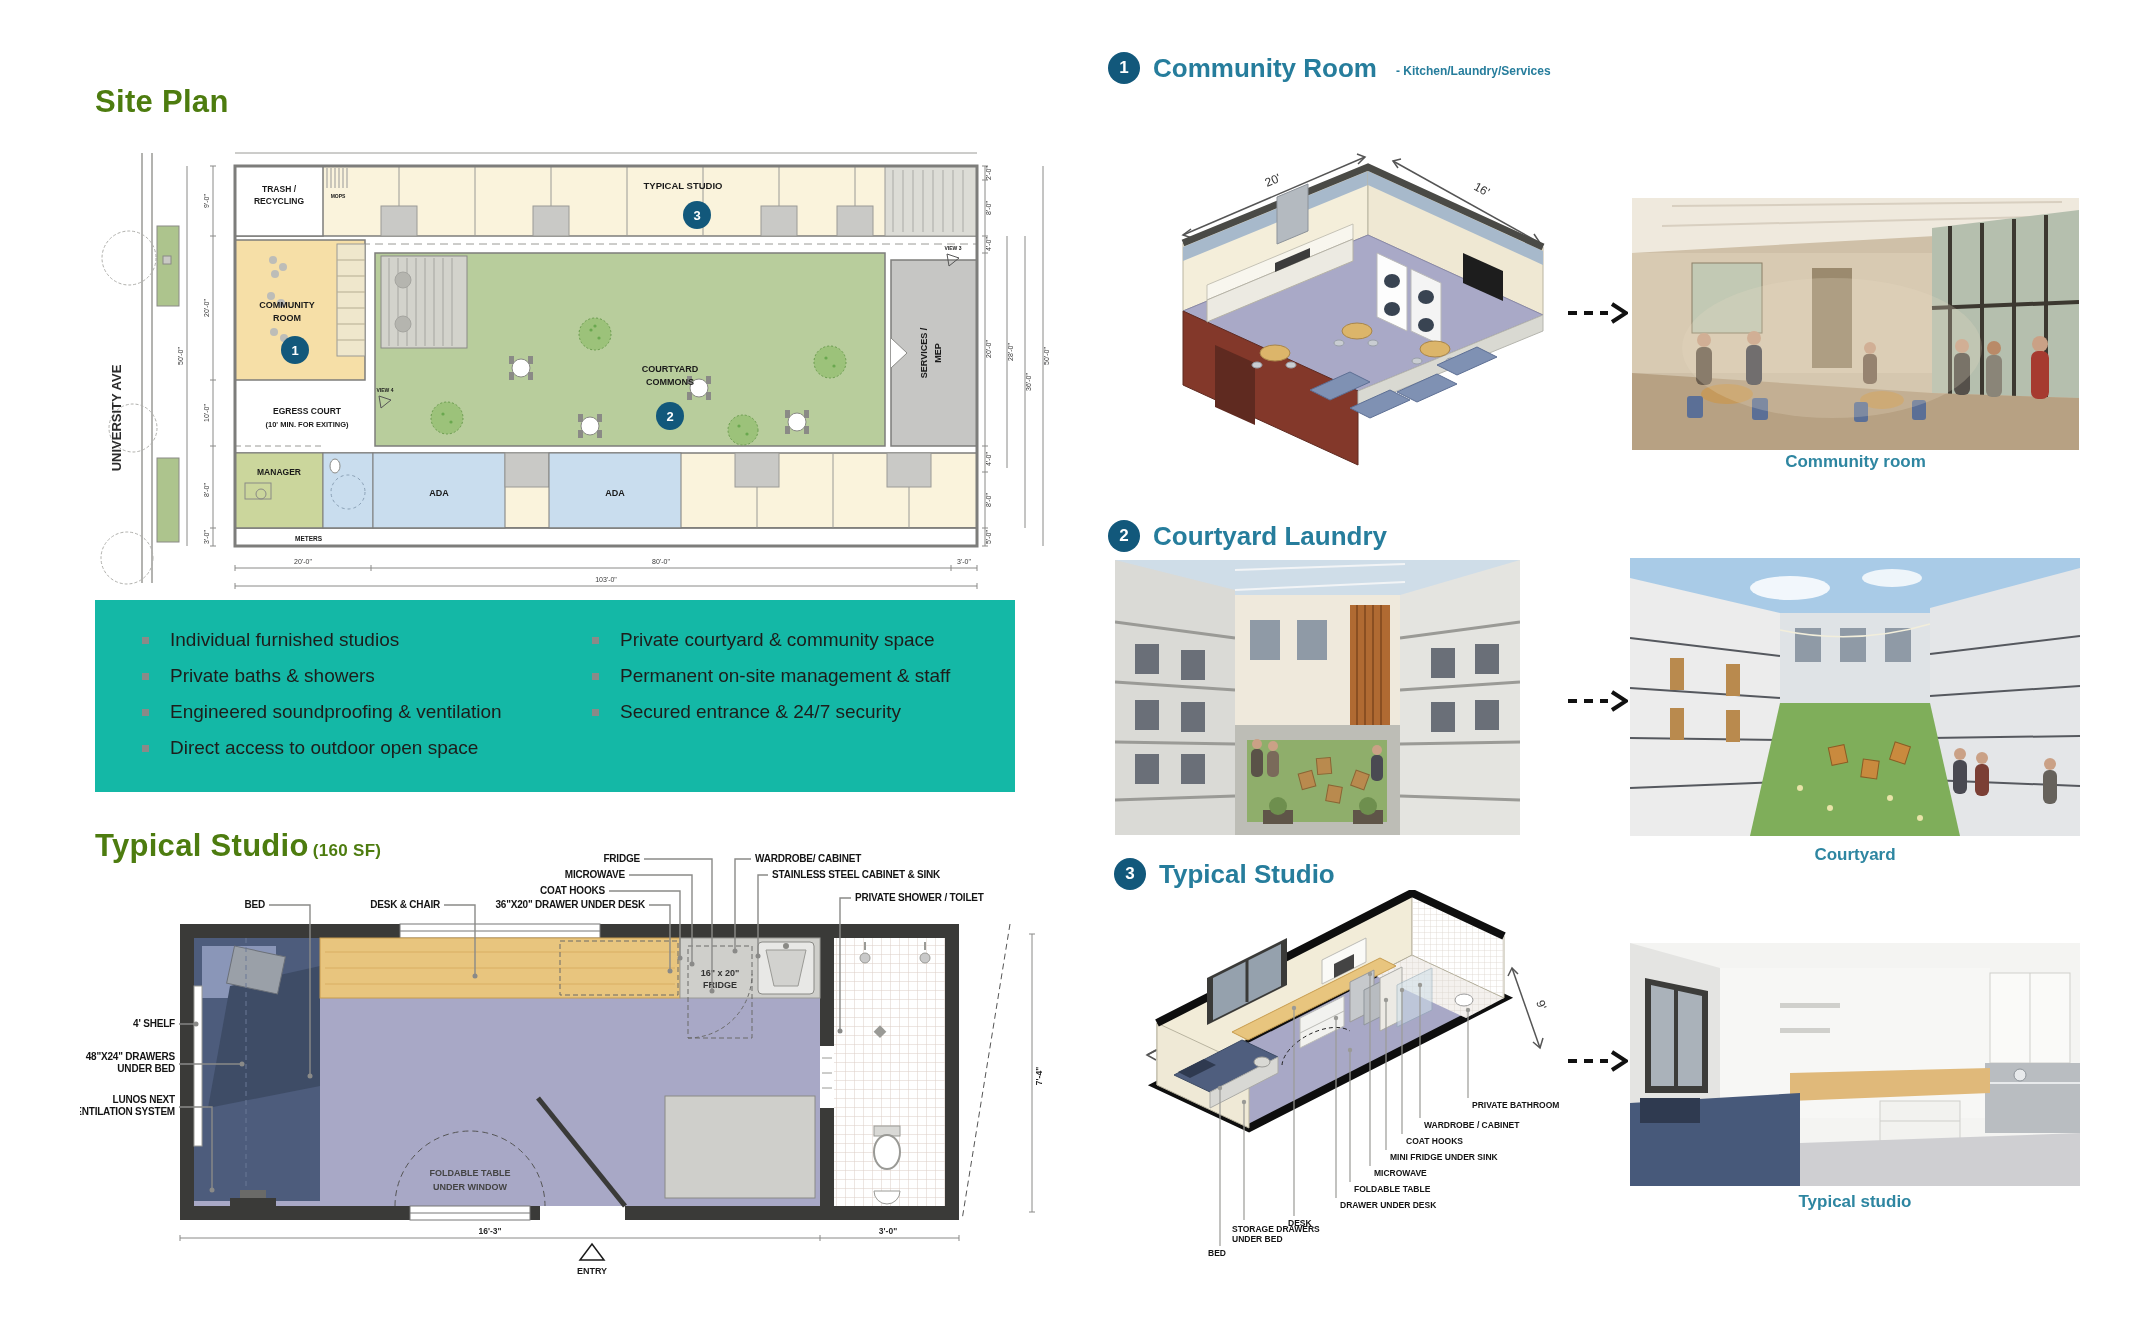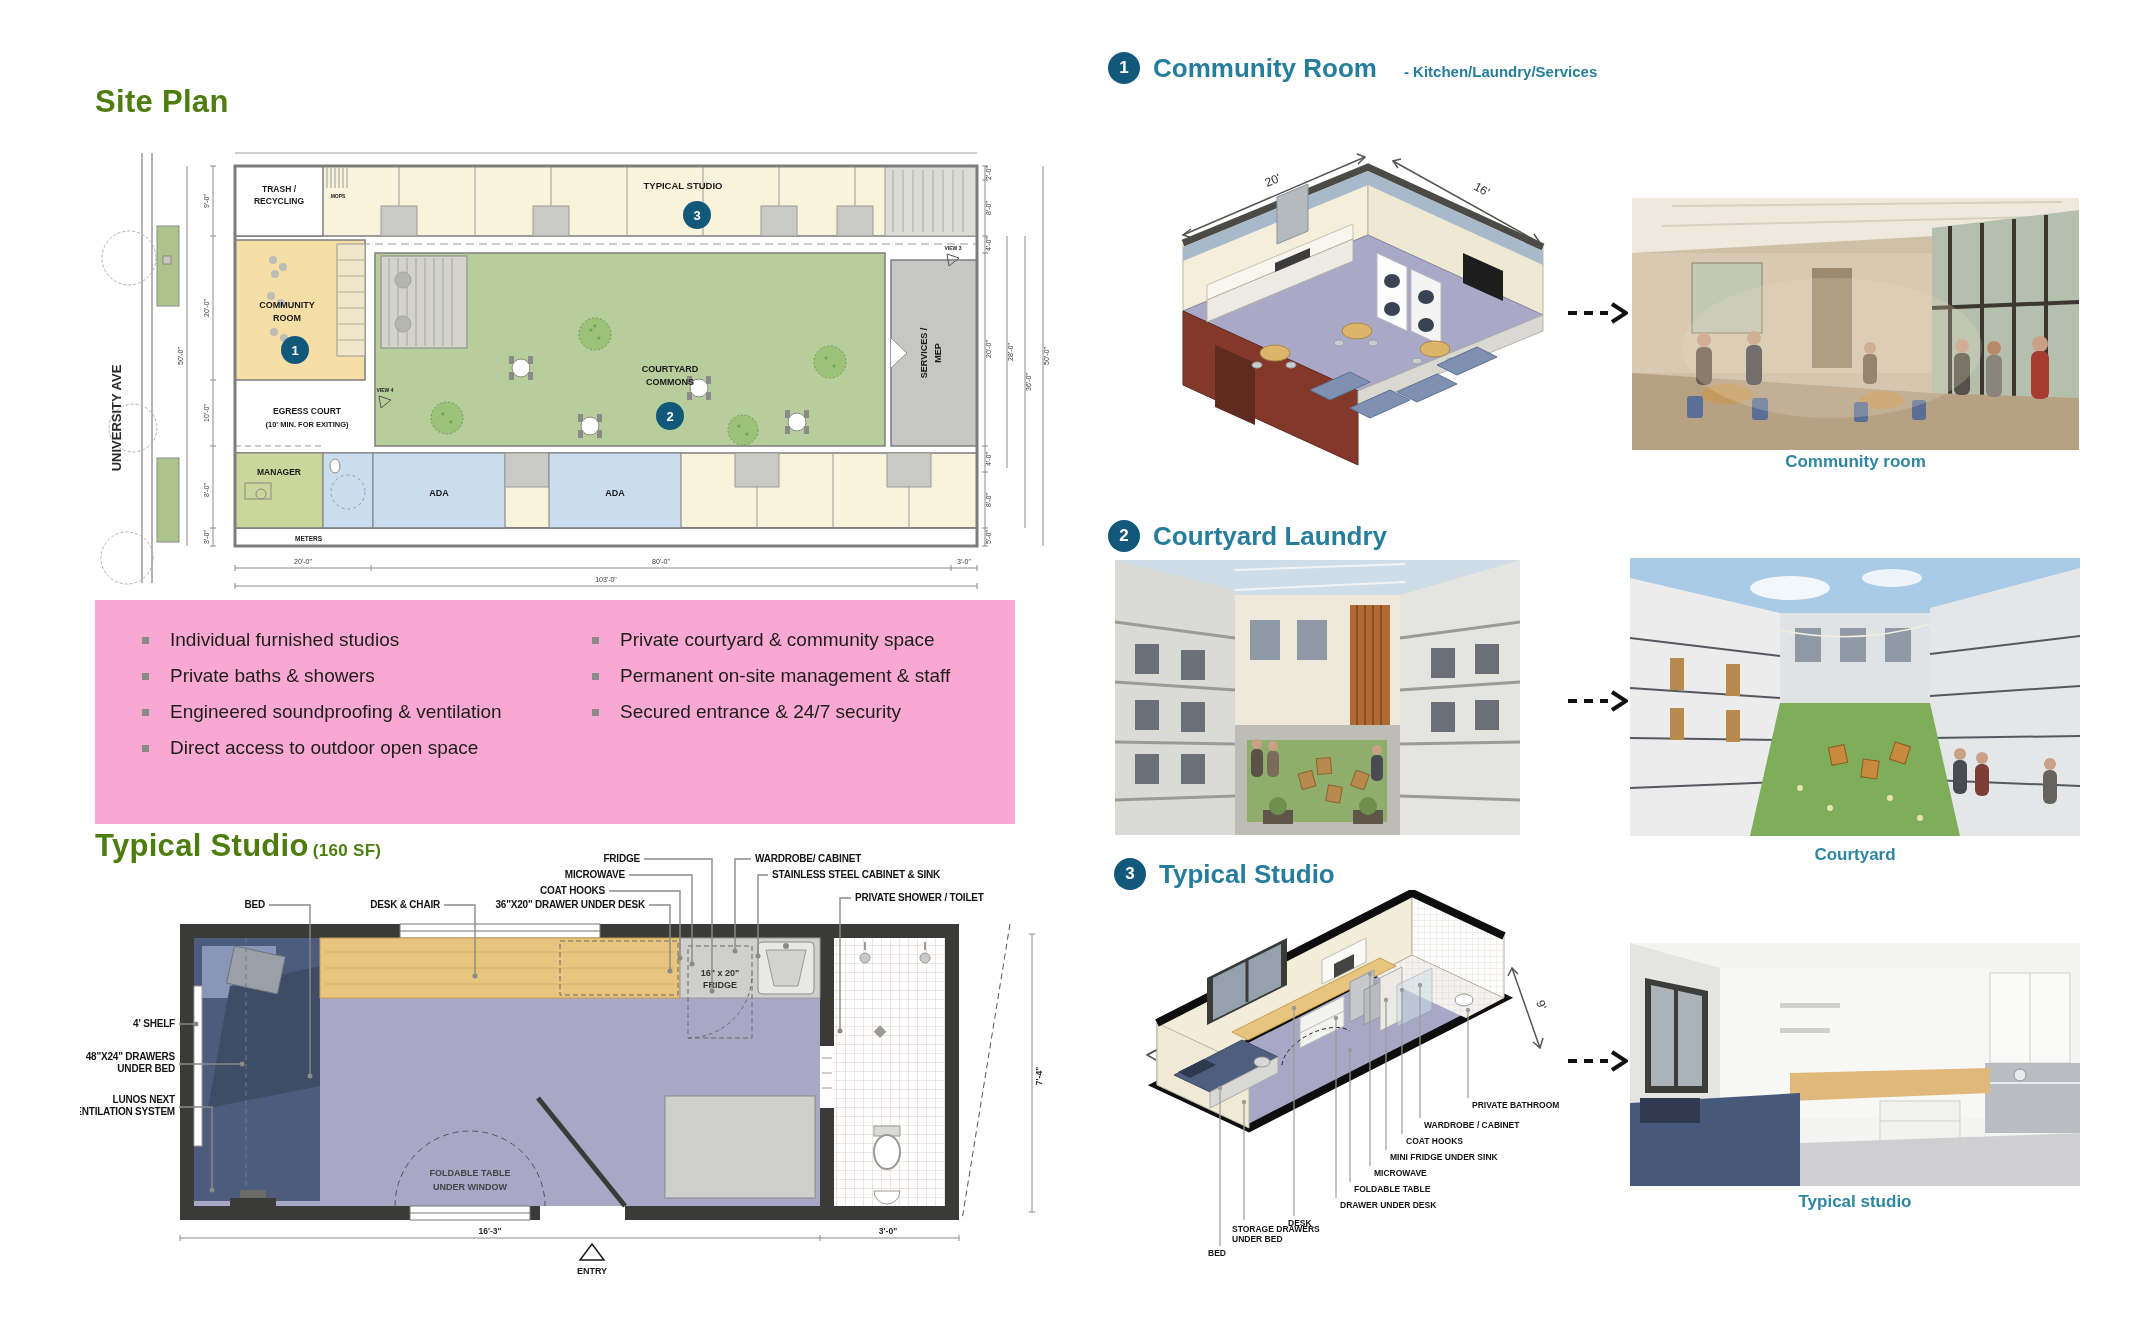--- a/index.html
+++ b/index.html
@@ -5,23 +5,23 @@
   html,body{margin:0;padding:0;background:#fff;}
   .page{position:relative;width:2138px;height:1322px;background:#ffffff;overflow:hidden;
         font-family:"Liberation Sans",sans-serif;}
   .abs{position:absolute;}
   .page-title{position:absolute;font-size:31px;font-weight:bold;color:#4d7c0f;letter-spacing:.3px;}
   .page-title .sf{font-size:17px;margin-left:4px;}
   .sec-header{position:absolute;display:flex;align-items:center;gap:13px;}
   .badge{width:32px;height:32px;border-radius:50%;background:#12587b;color:#fff;display:flex;
          align-items:center;justify-content:center;font-size:17px;font-weight:bold;flex:0 0 auto;}
   .t1{font-size:26px;font-weight:bold;color:#267d9c;}
-  .t2{font-size:15px;font-weight:bold;color:#267d9c;padding-top:6px;margin-left:14px;}
+  .t2{font-size:12px;font-weight:bold;color:#267d9c;padding-top:6px;margin-left:6px;}
   .caption{position:absolute;text-align:center;font-weight:bold;color:#2e86a1;font-size:17px;}
-  .feature-box{position:absolute;left:95px;top:600px;width:920px;height:224px;background:#f9a8d4;}
+  .feature-box{position:absolute;left:95px;top:600px;width:920px;height:192px;background:#14b8a6;}
   .feature-col{position:absolute;top:22px;list-style:none;margin:0;padding:0;}
   .feature-col li{position:relative;font-size:19px;color:#1d1d1b;line-height:36px;padding-left:30px;}
   .feature-col li::before{content:"";position:absolute;left:2px;top:15px;width:7px;height:7px;background:#8a8a88;}
   svg text{font-family:"Liberation Sans",sans-serif;}
   .lbl{font-size:10px;font-weight:bold;fill:#141414;letter-spacing:-0.2px;}
   .dim{font-size:7px;fill:#3a3a3a;}
   .dim2{font-size:8.5px;fill:#2a2a2a;font-weight:bold;}
 </style>
 </head>
 <body>

